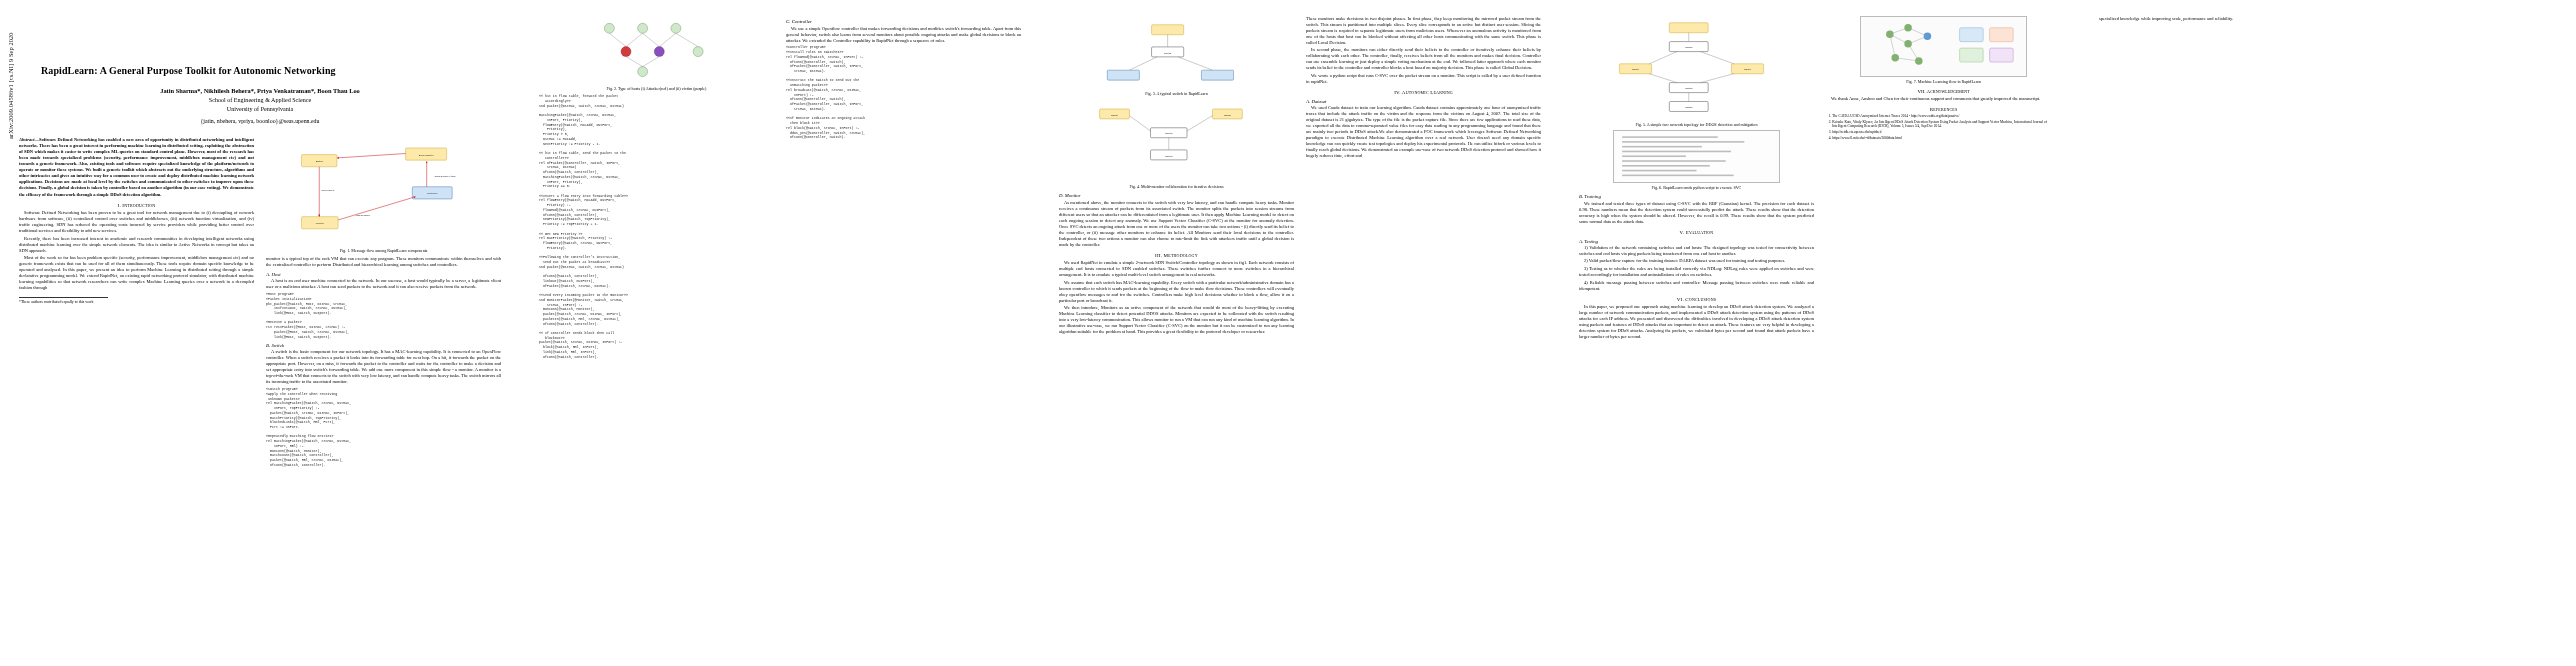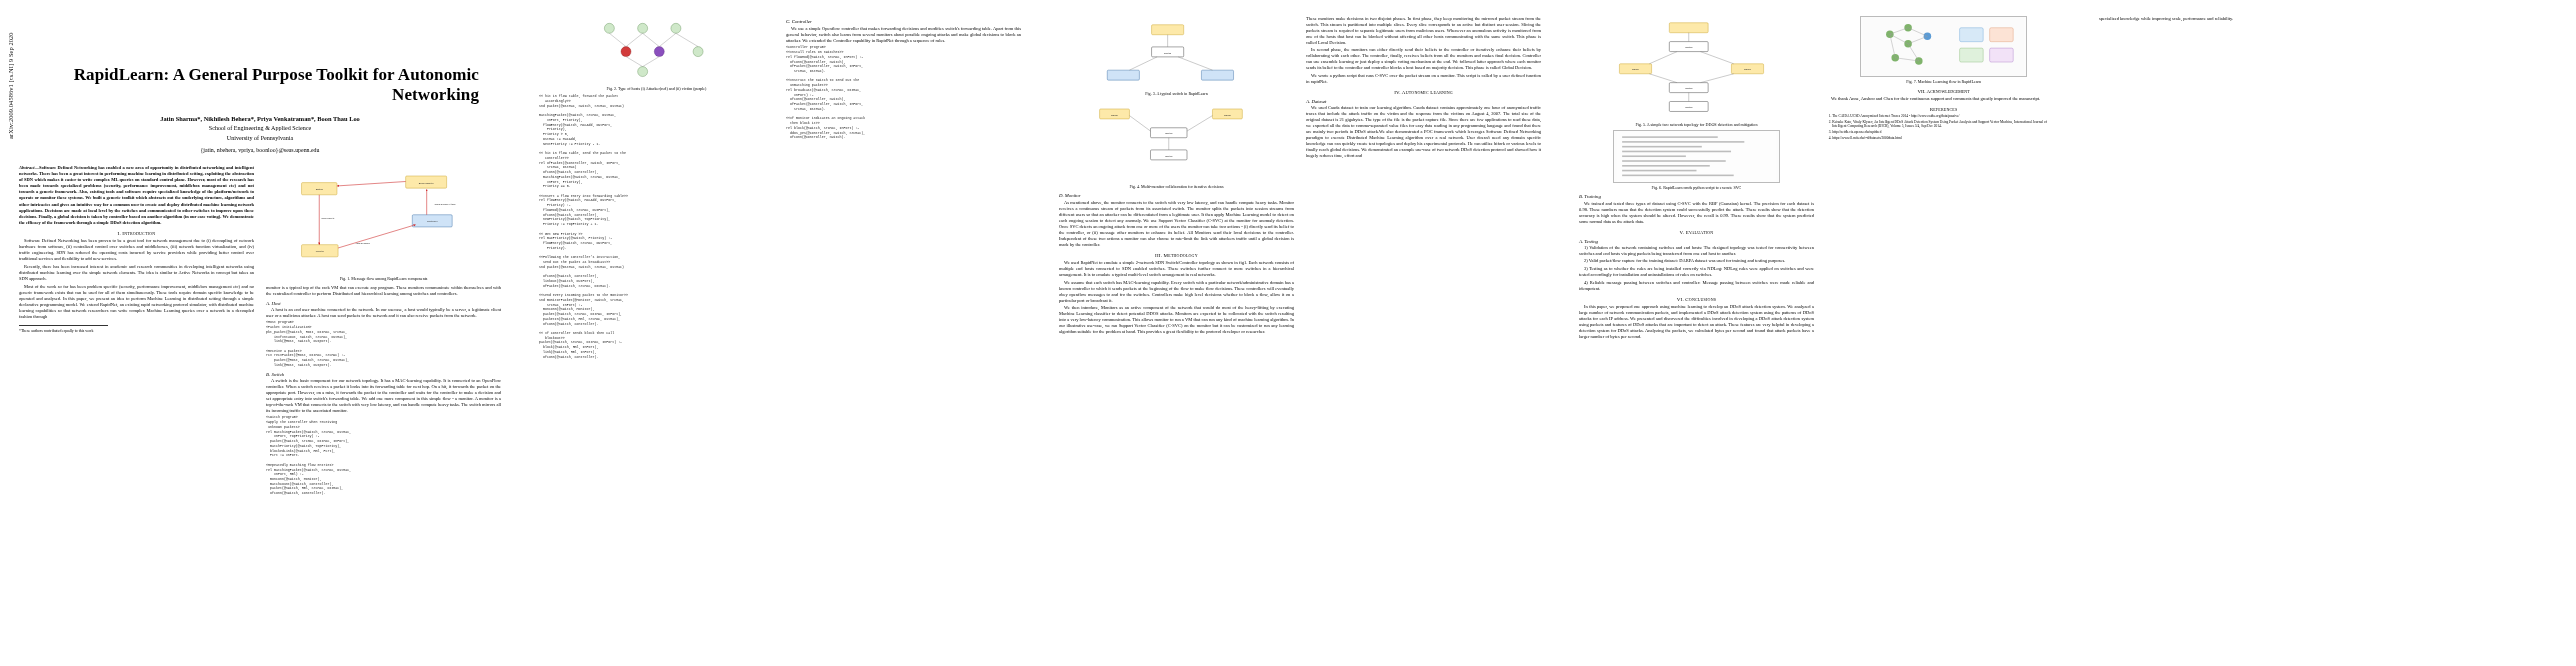--- a/index.html
+++ b/index.html
@@ -38,23 +38,23 @@
     left: 6.7px; top: 139px;
     transform: rotate(-90deg);
     transform-origin: left top;
     white-space: nowrap;
     font-size: 6.4px;
     letter-spacing: 0.1px;
     color: #111;
     font-family: "Liberation Serif", serif;
   }
   .paper-title {
-    text-align: right;
+    text-align: left;
     font-weight: bold;
-    font-size: 17px;
+    font-size: 10px;
     line-height: 1.18;
     margin: 49px 22px 0 22px;
     letter-spacing: 0.1px;
   }
   .authors {
     text-align: center;
     font-weight: bold;
     font-size: 6.4px;
     margin-top: 10.6px;
   }

